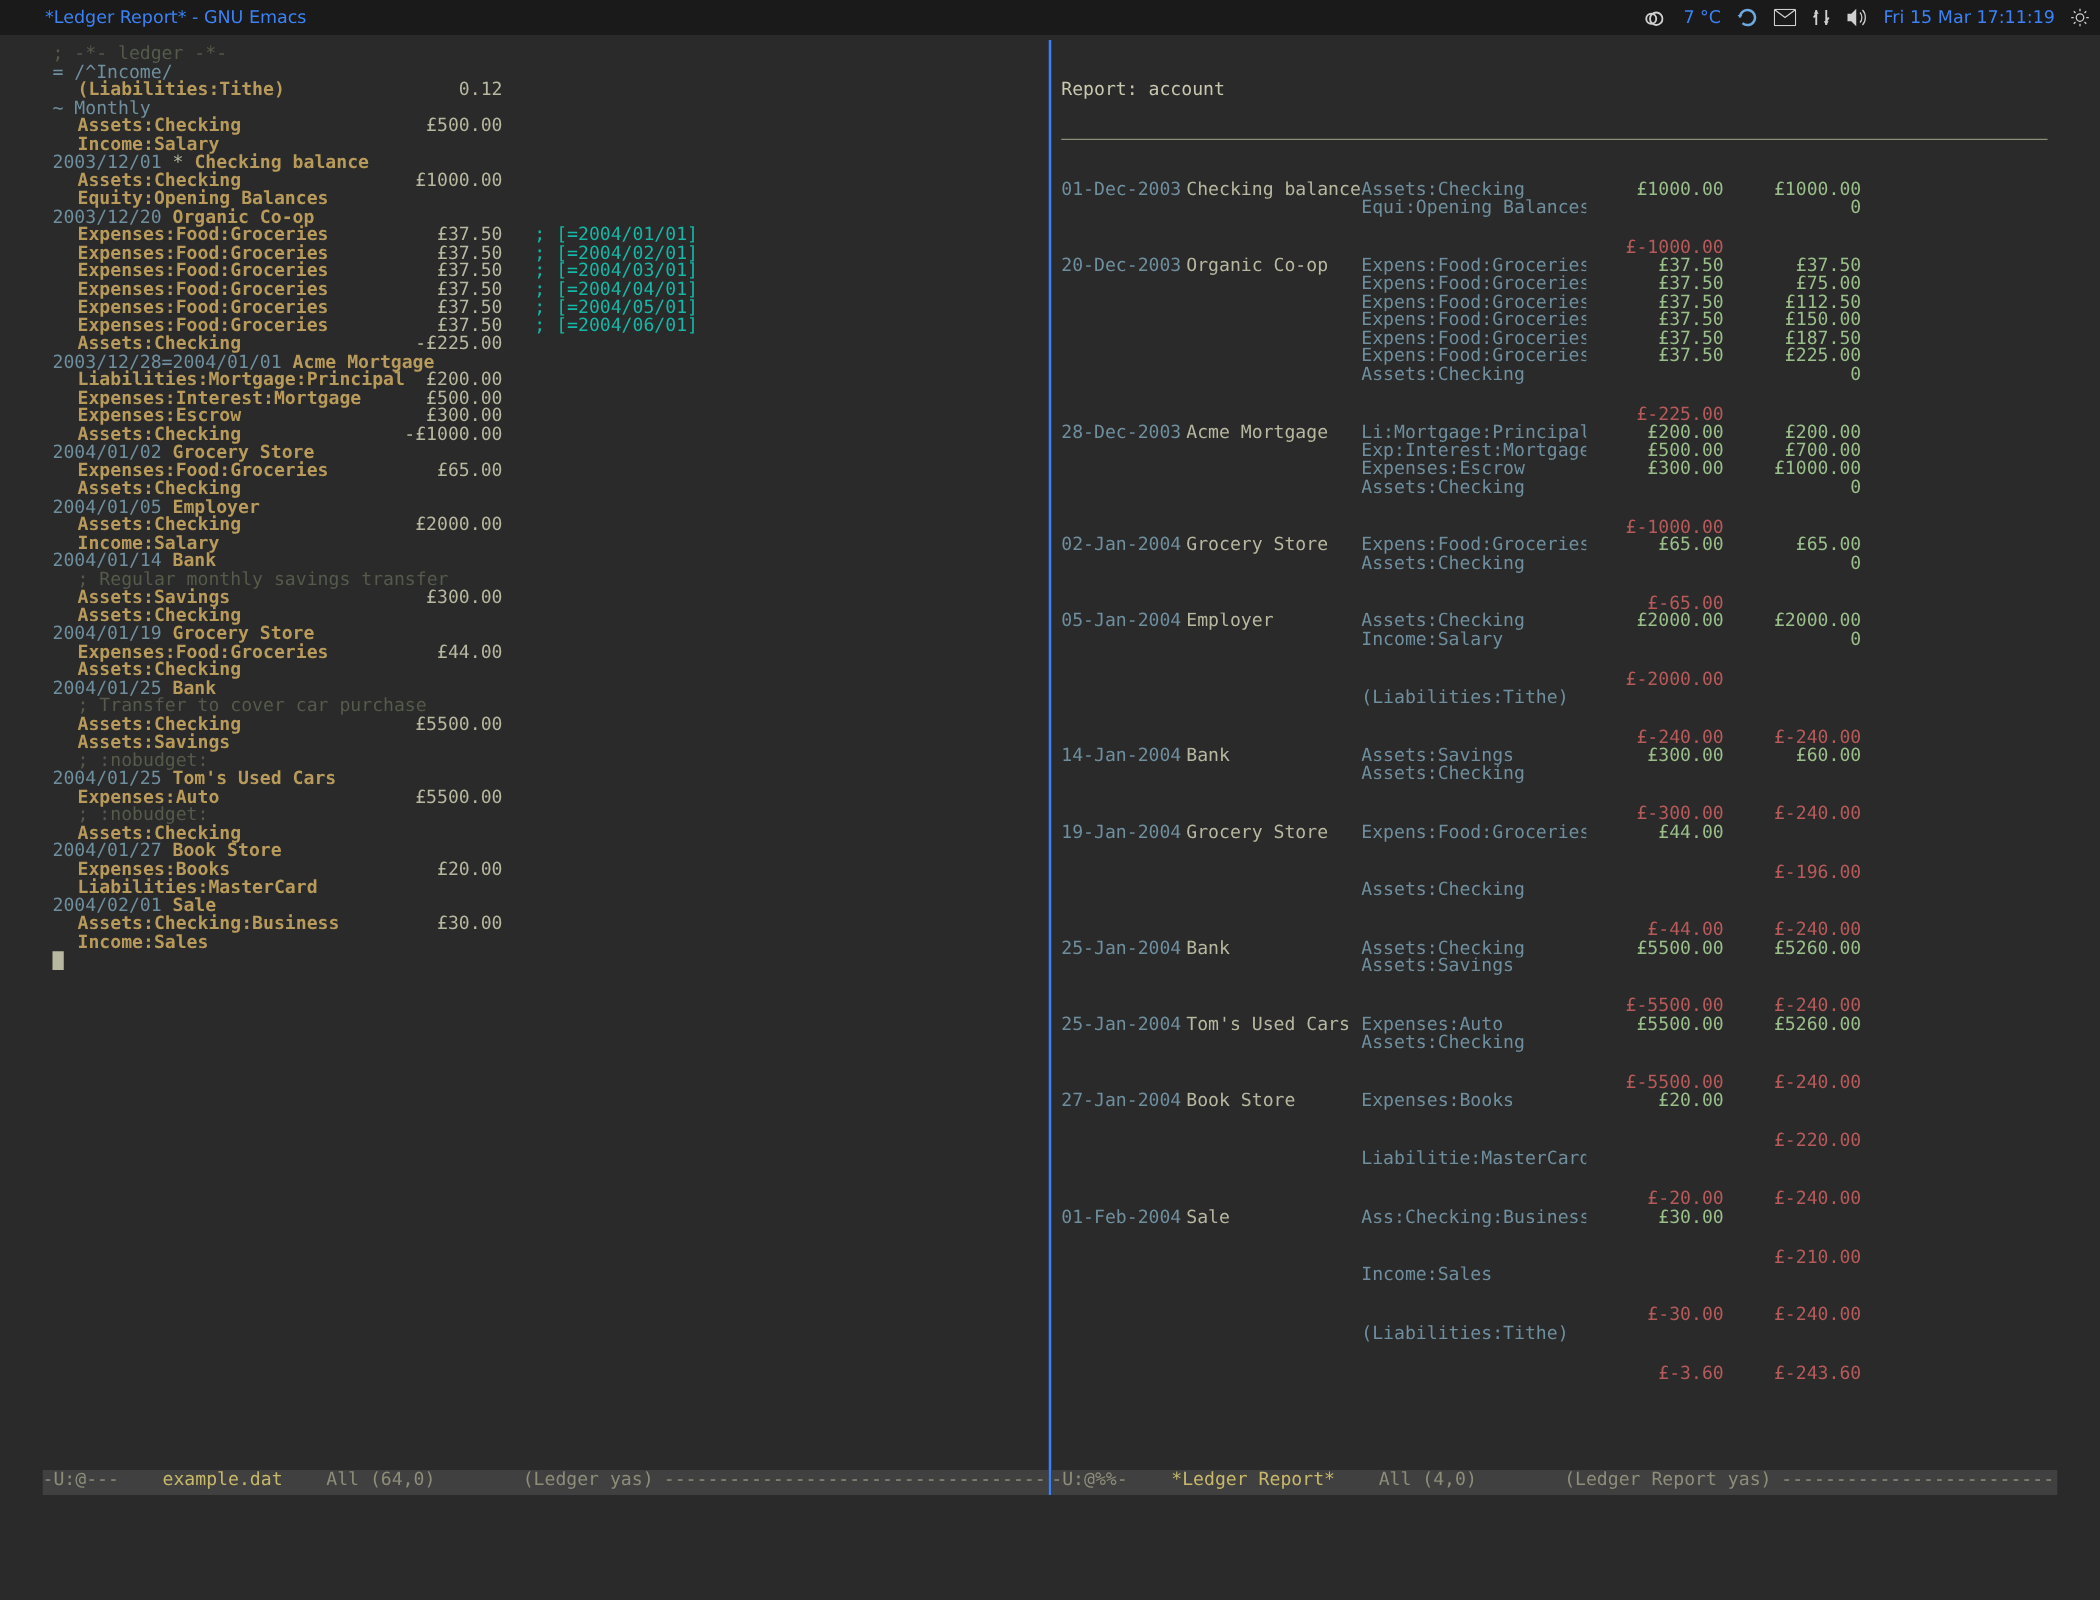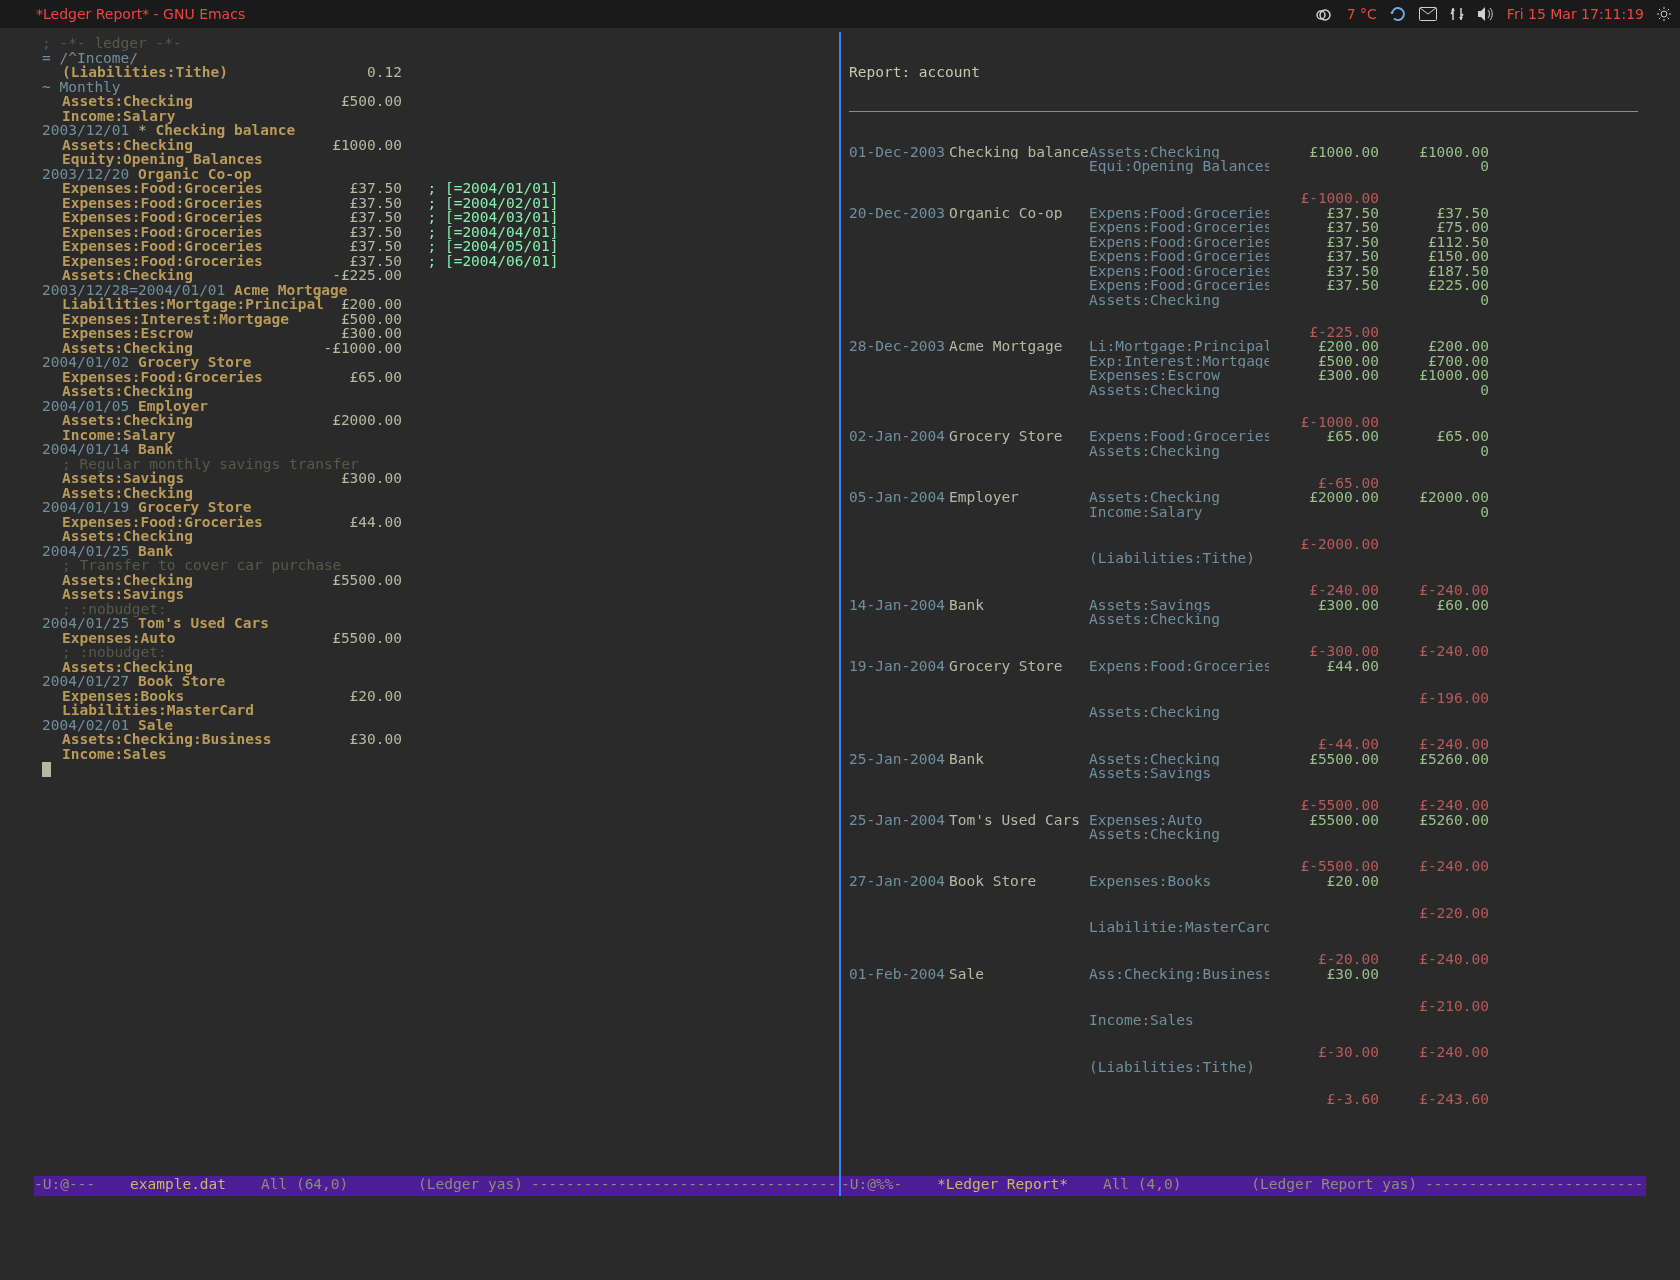--- a/index.html
+++ b/index.html
@@ -16,21 +16,21 @@
 
   
   .panel {
     position: absolute;
     top: 0; left: 0; right: 0;
     height: 28px;
     background: #1a1a1a;
     display: flex;
     align-items: center;
     justify-content: space-between;
-    color: #ef4444;
+    color: #3b82f6;
     font-family: "DejaVu Sans", sans-serif;
     font-size: 14px;
   }
   .panel-left {
     padding-left: 36px;
     display: flex;
     align-items: center;
     gap: 6px;
   }
   .panel-right {
@@ -80,21 +80,21 @@
     height: 1px;
     background: #8d8d7a;
     margin: 2px 0 4px 0;
   }
 
   
   .modeline {
     position: absolute;
     left: 0; right: 0; bottom: 0;
     height: 20px;
-    background: #4c1d95;
+    background: #404040;
     color: #8d8d7a;
     font-size: 14.5px;
     white-space: pre;
     overflow: hidden;
   }
   .ml-buf { color: #c8b86a; }
   .ml-fill {
     position: absolute;
     top: 0; bottom: 0; right: 0;
     overflow: hidden;
@@ -107,21 +107,21 @@
   .rpayee  { width: 140px; display:inline-block; overflow:hidden; }
   .racct   { width: 180px; display:inline-block; overflow:hidden; }
   .ramount { width: 110px; display:inline-block; text-align:right; }
   .rbal    { width: 110px; display:inline-block; text-align:right; }
 
   
   .lrow { display:block; }
   .ind1 { padding-left: 20px; }
   .amt  { display:inline-block; width: 100px; text-align:right; }
   .fld  { display:inline-block; width: 240px; }
-  .trail{ color:#86efac; padding-left:8px; }
+  .trail{ color:#14b8a6; padding-left:8px; }
 
   .cursor {
     display:inline-block;
     width: 9px; height: 15px;
     background:#b8b8a0;
     vertical-align:middle;
   }
 </style>
 </head>
 <body>

